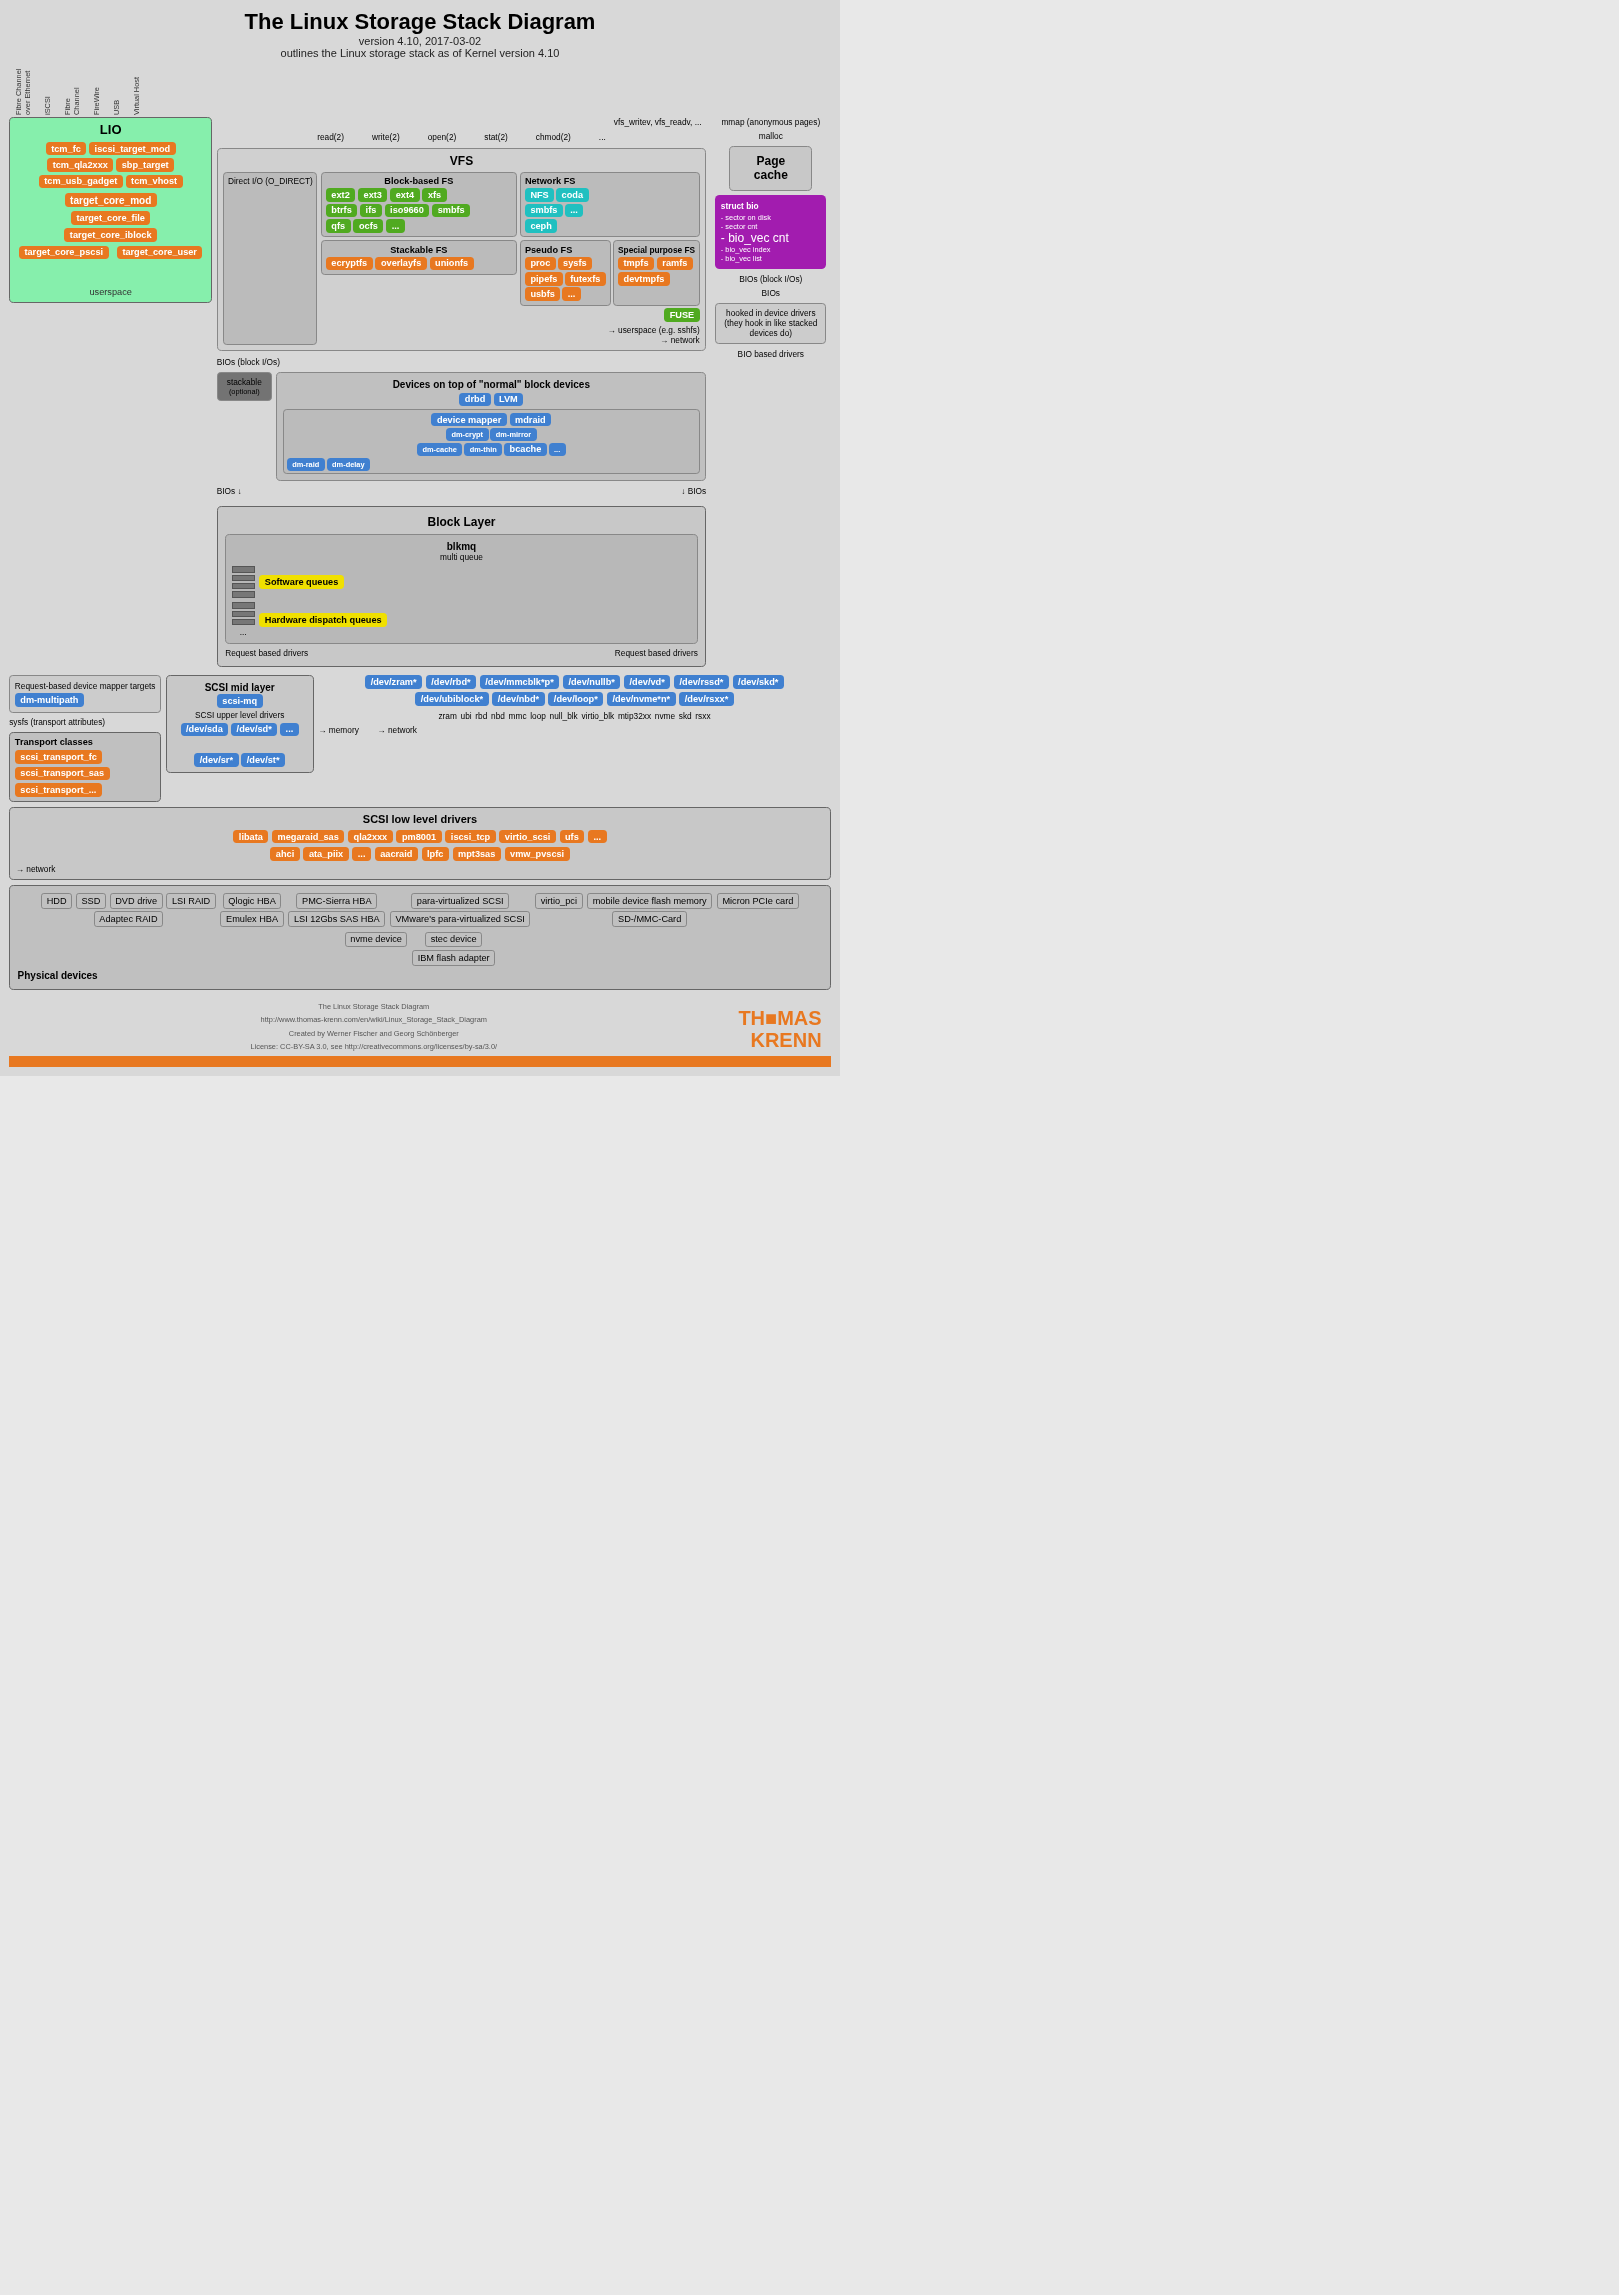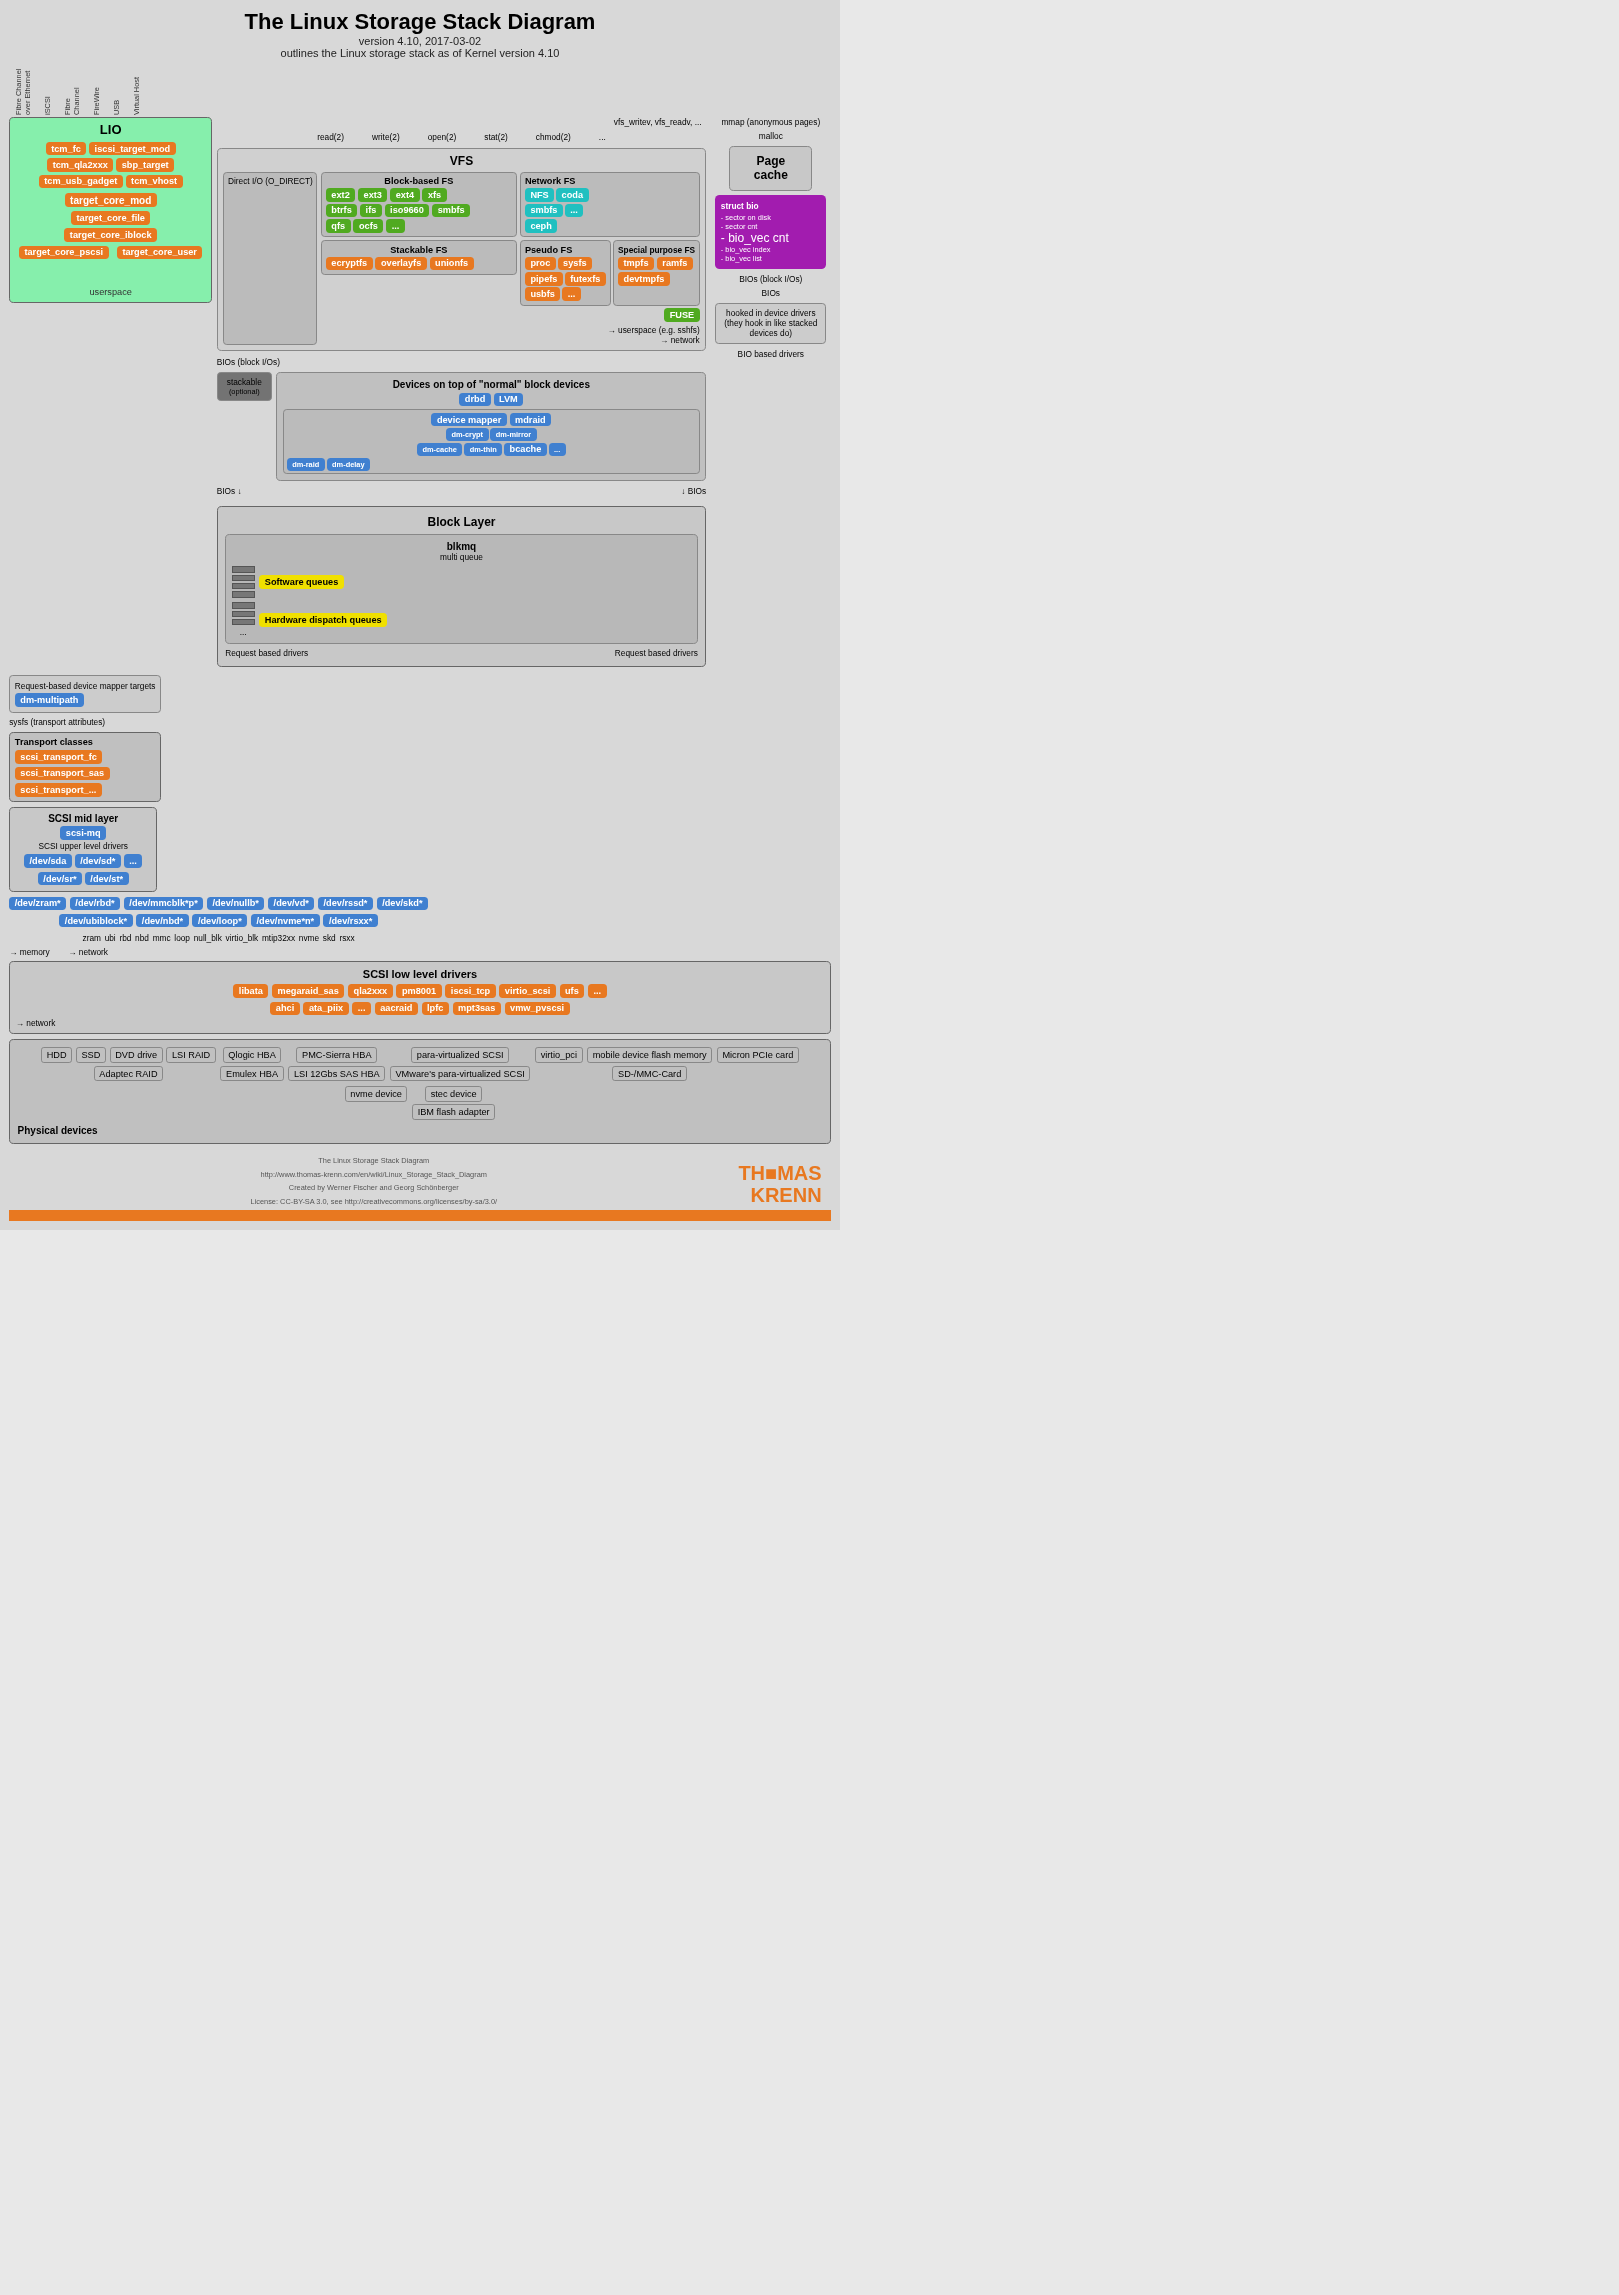--- a/index.html
+++ b/index.html
@@ -525,21 +525,21 @@
 
       <div style="border:0.9px solid #888;border-radius:3.7px;padding:4.6px;background:#ccc;font-size:8.3px;text-align:center;max-width:111px;">
         <span>hooked in device drivers (they hook in like stacked devices do)</span>
       </div>
 
       <div style="font-size:8.3px;">BIO based drivers</div>
     </div>
 
   </div>
 
-  <div style="display:flex; gap:4.6px; margin:3.7px 0; align-items:flex-start;flex-direction:column;">
+  <div style="display:flex; gap:4.6px; margin:3.7px 0; align-items:flex-start;">
 
     <div style="display:flex;flex-direction:column;gap:4.6px;min-width:148px;">
       <div style="border:0.9px solid #888;border-radius:3.7px;padding:4.6px;background:#ccc;font-size:8.3px;">
         <div>Request-based device mapper targets</div>
         <div style="margin-top:2.8px;"><span class="blue-box">dm-multipath</span></div>
       </div>
       <div style="font-size:8.3px;">sysfs (transport attributes)</div>
       <div class="transport-classes">
         <div style="font-weight:bold;font-size:9.2px;">Transport classes</div>
         <div style="margin-top:2.8px;"><span class="orange-box">scsi_transport_fc</span></div>
@@ -550,21 +550,21 @@
 
     <div class="scsi-mid-layer" style="min-width:148px;">
       <div style="font-weight:bold;font-size:10px;text-align:center;">SCSI mid layer</div>
       <div style="text-align:center;margin-top:1.8px;"><span class="blue-box">scsi-mq</span></div>
       <div style="font-size:8.3px;text-align:center;margin-top:1.8px;">SCSI upper level drivers</div>
       <div class="flex-row" style="gap:2.8px;justify-content:center;margin-top:2.8px;">
         <span class="blue-box">/dev/sda</span>
         <span class="blue-box">/dev/sd*</span>
         <span class="blue-box">...</span>
       </div>
-      <div class="flex-row" style="gap:2.8px;justify-content:center;margin-top:4px;">
+      <div class="flex-row" style="gap:2.8px;justify-content:center;margin-top:17px;">
         <span class="blue-box">/dev/sr*</span>
         <span class="blue-box">/dev/st*</span>
       </div>
     </div>
 
     <div style="flex:1;display:flex;flex-direction:column;gap:3.7px;">
       <div class="flex-row" style="flex-wrap:wrap;gap:3.7px;justify-content:center;">
         <span class="blue-box">/dev/zram*</span>
         <span class="blue-box">/dev/rbd*</span>
         <span class="blue-box">/dev/mmcblk*p*</span>

